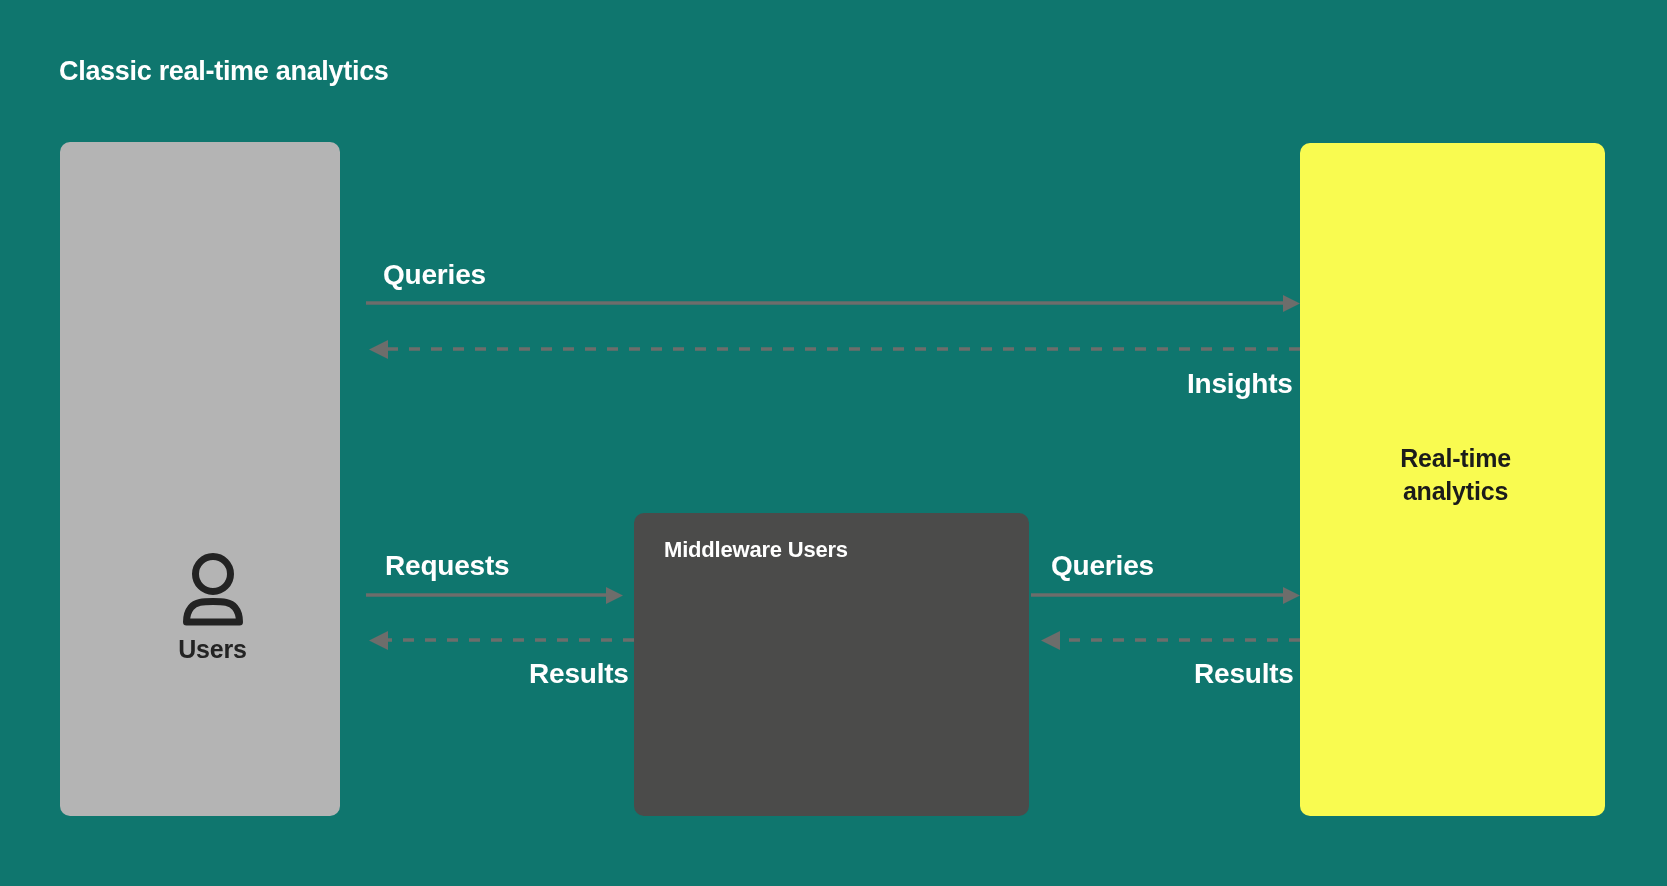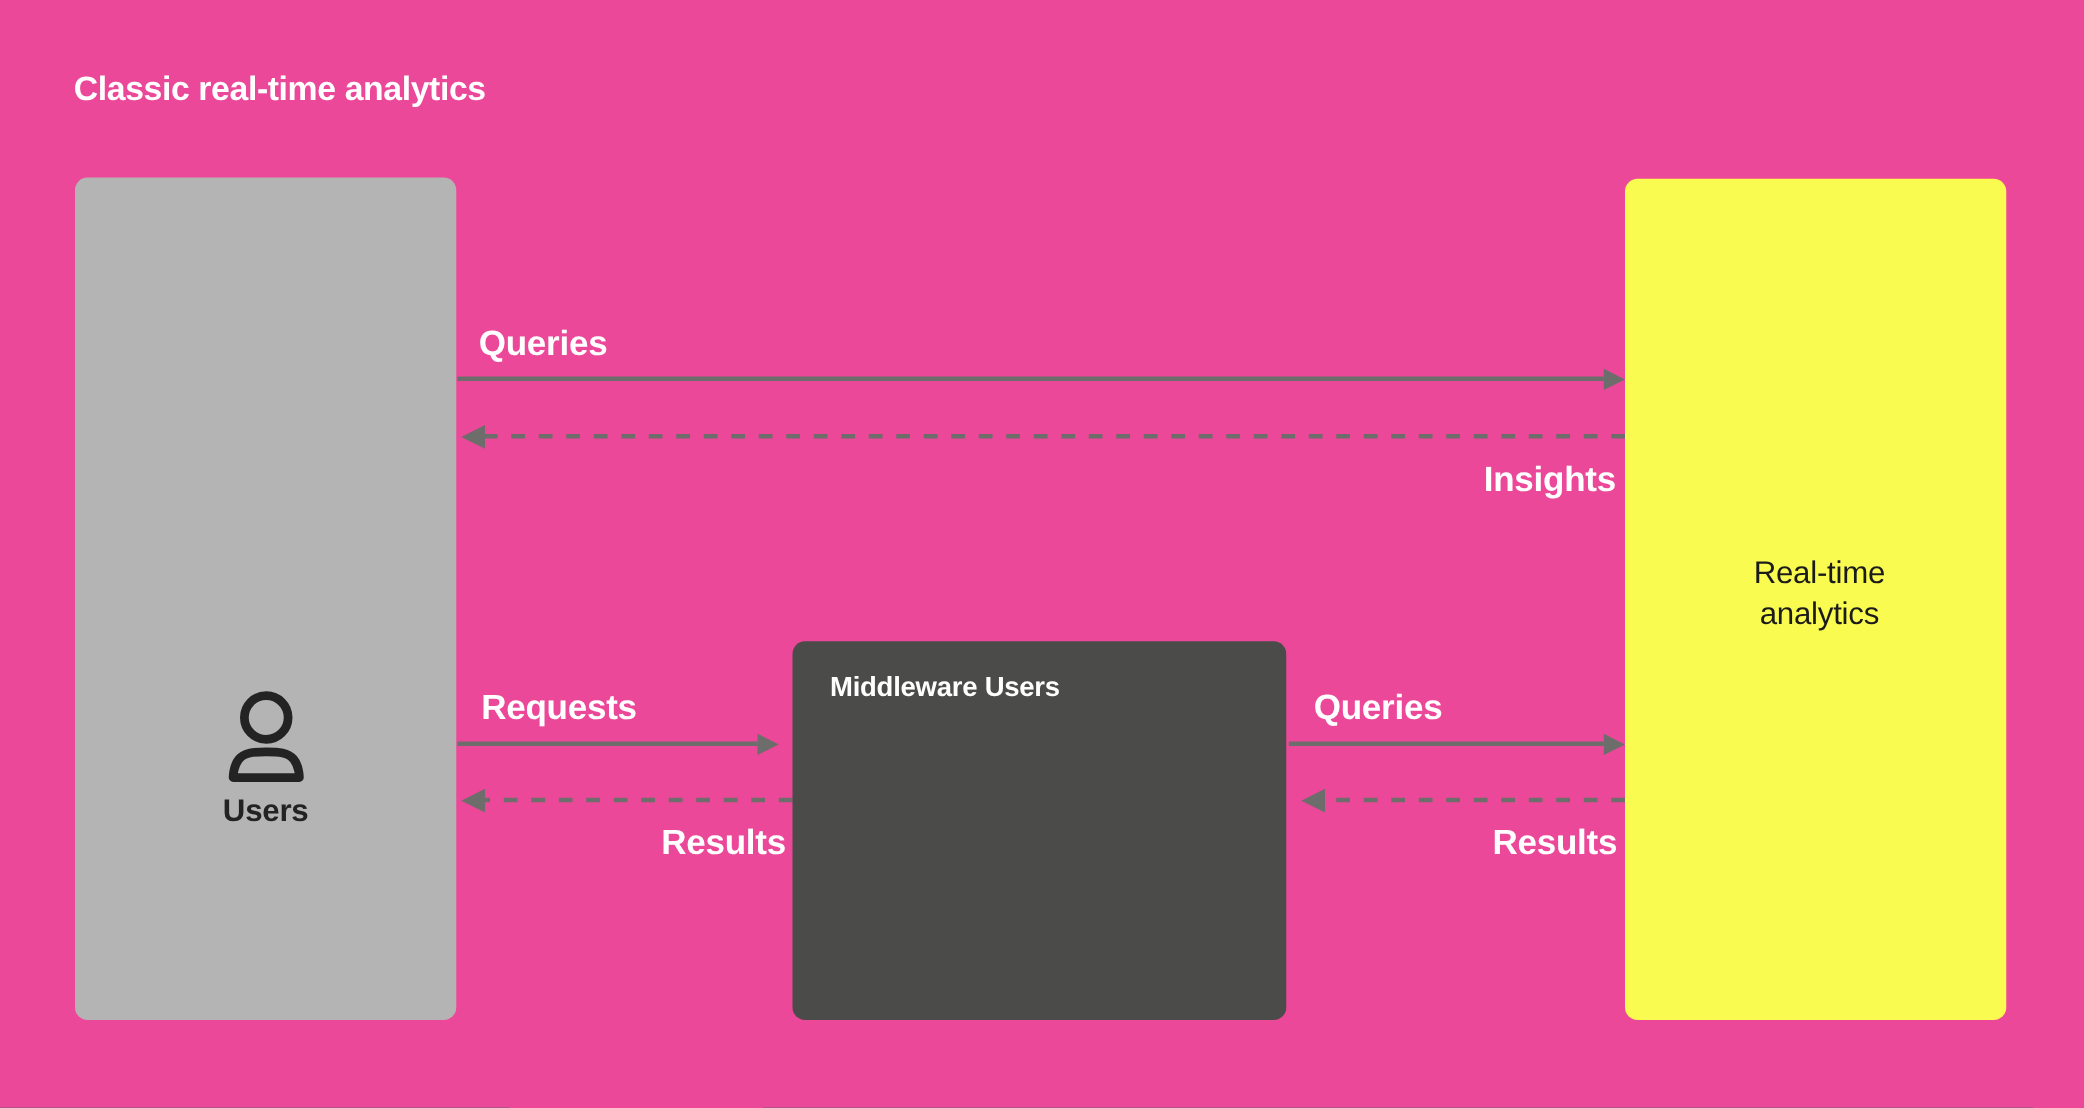--- a/index.html
+++ b/index.html
@@ -12,21 +12,21 @@
     height: 886px;
     overflow: hidden;
     font-family: "Liberation Sans", sans-serif;
     -webkit-font-smoothing: antialiased;
   }
 
   #canvas {
     position: relative;
     width: 1667px;
     height: 886px;
-    background: #ec4899;
+    background: #0f766e;
   }
 
   
   .diagram-title {
     position: absolute;
     left: 59px;
     top: 56px;
     font-size: 27px;
     font-weight: bold;
     color: #ffffff;
@@ -36,21 +36,21 @@
 
   
   .node {
     position: absolute;
     box-sizing: border-box;
   }
 
   .node-users {
     left: 60px;
     top: 142px;
-    width: 305px;
+    width: 280px;
     height: 674px;
     background: #b4b4b4;
     border-radius: 10px;
   }
 
   .node-middleware {
     left: 634px;
     top: 513px;
     width: 395px;
     height: 303px;
@@ -97,21 +97,21 @@
     white-space: nowrap;
   }
 
   .node-label-database {
     position: absolute;
     left: 0;
     top: 299px;
     width: 311px;
     text-align: center;
     font-size: 25px;
-    font-weight: normal;
+    font-weight: bold;
     color: #1b1b1b;
     line-height: 33px;
     letter-spacing: -0.2px;
   }
 
   
   .edge-svg {
     position: absolute;
     left: 0;
     top: 0;

